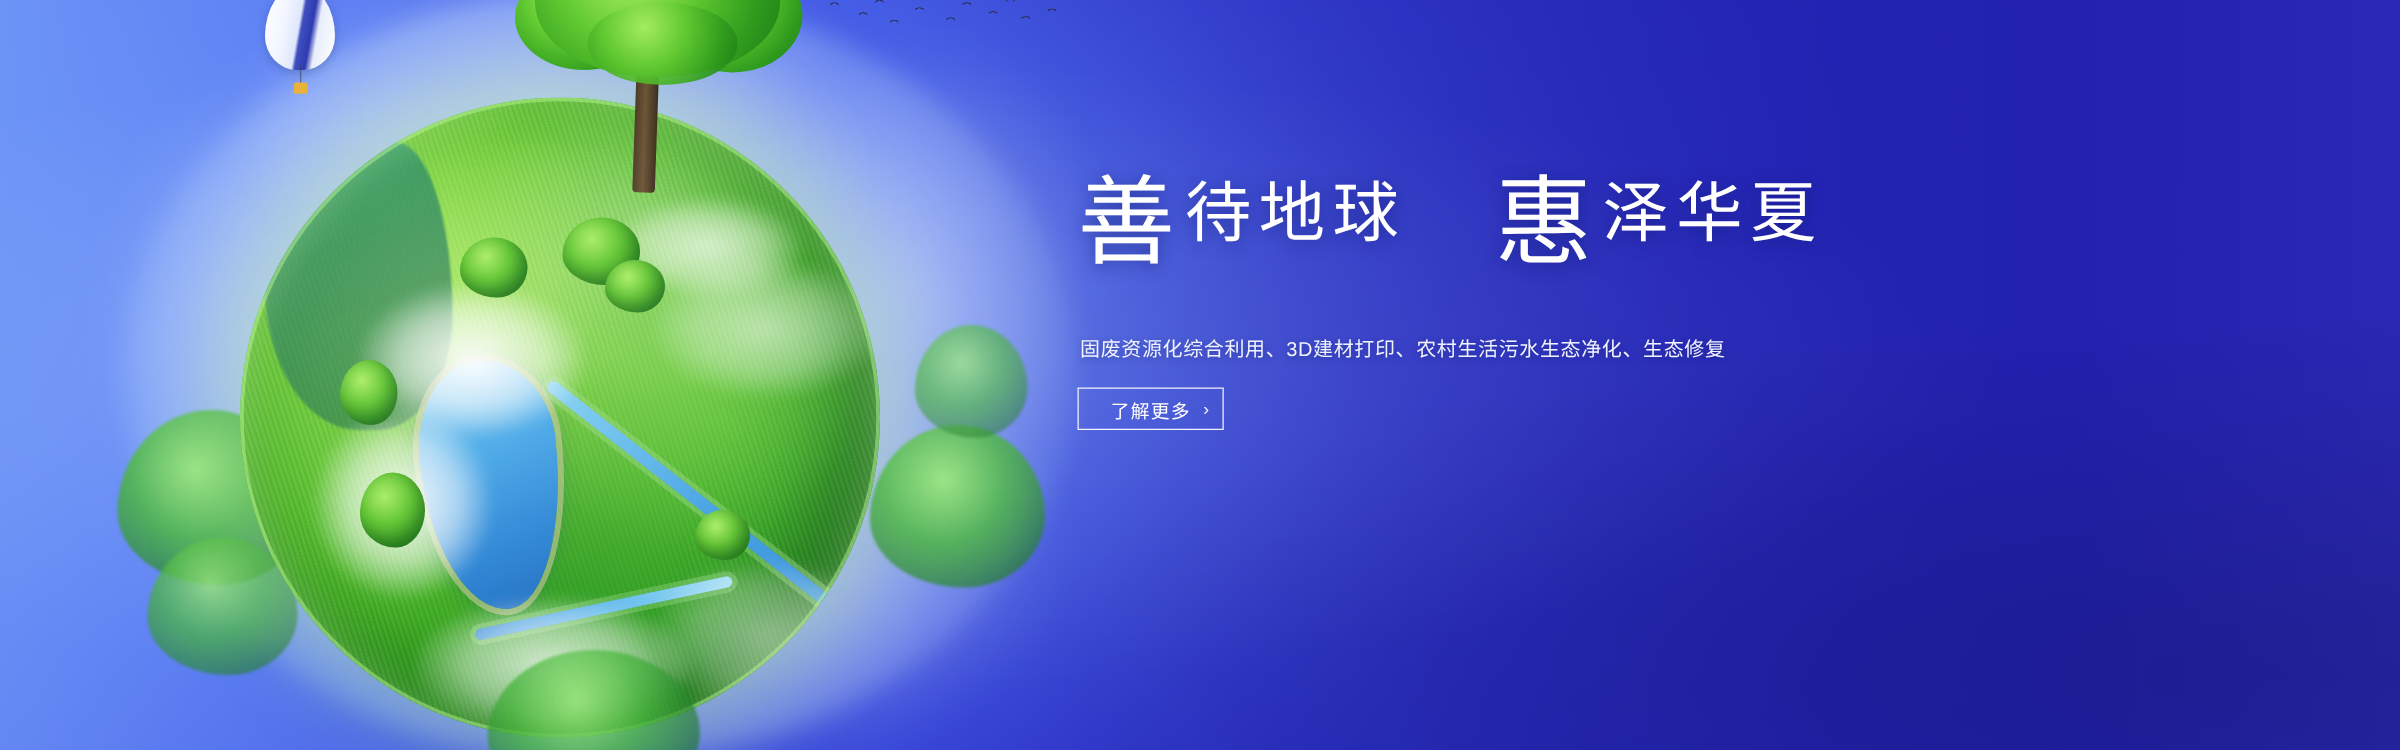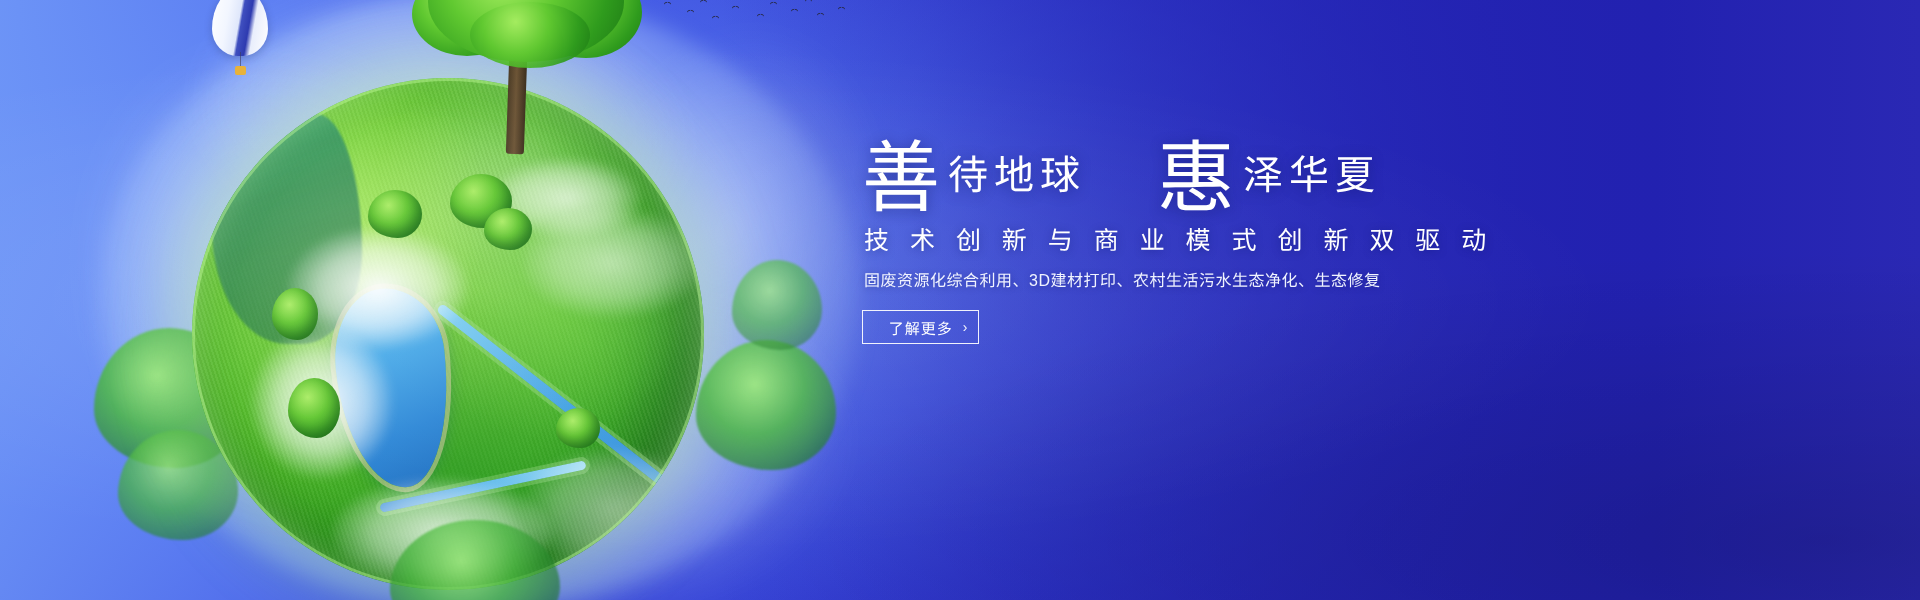--- a/index.html
+++ b/index.html
@@ -202,21 +202,21 @@
     text-shadow:0 2px 14px rgba(10,20,90,0.45);
   }
   .hl-group{display:inline-block;vertical-align:baseline;}
   .hl-big{
     font-family:"Liberation Serif","DejaVu Serif",serif;
     font-size:78px;line-height:1;font-weight:400;
     letter-spacing:0;vertical-align:-10px;
   }
   .hl-small{
     font-family:"Liberation Serif","DejaVu Serif",serif;
-    font-size:40px;line-height:1;font-weight:400;
+    font-size:53px;line-height:1;font-weight:400;
     letter-spacing:6px;margin-left:8px;vertical-align:6px;
   }
   .hl-gap{display:inline-block;width:62px;}
 
   .subtitle{
     position:absolute;left:2px;top:228px;
     color:#ffffff;font-size:25px;line-height:1;
     letter-spacing:7px;font-weight:400;white-space:nowrap;
     text-shadow:0 1px 8px rgba(10,20,90,0.40);
   }
@@ -322,21 +322,20 @@
     <div class="headline">
       <span class="hl-group">
         <span class="hl-big">善</span><span class="hl-small">待地球</span>
       </span>
       <span class="hl-gap"></span>
       <span class="hl-group">
         <span class="hl-big">惠</span><span class="hl-small">泽华夏</span>
       </span>
     </div>
 
-    <div class="subtitle">技 术 创 新 与 商 业 模 式 创 新 双 驱 动</div>
 
     <div class="desc">固废资源化综合利用、3D建材打印、农村生活污水生态净化、生态修复</div>
 
     <button class="cta">
       <span>了解更多</span>
       <span class="chev">›</span>
     </button>
 
   </div>
 </div>

